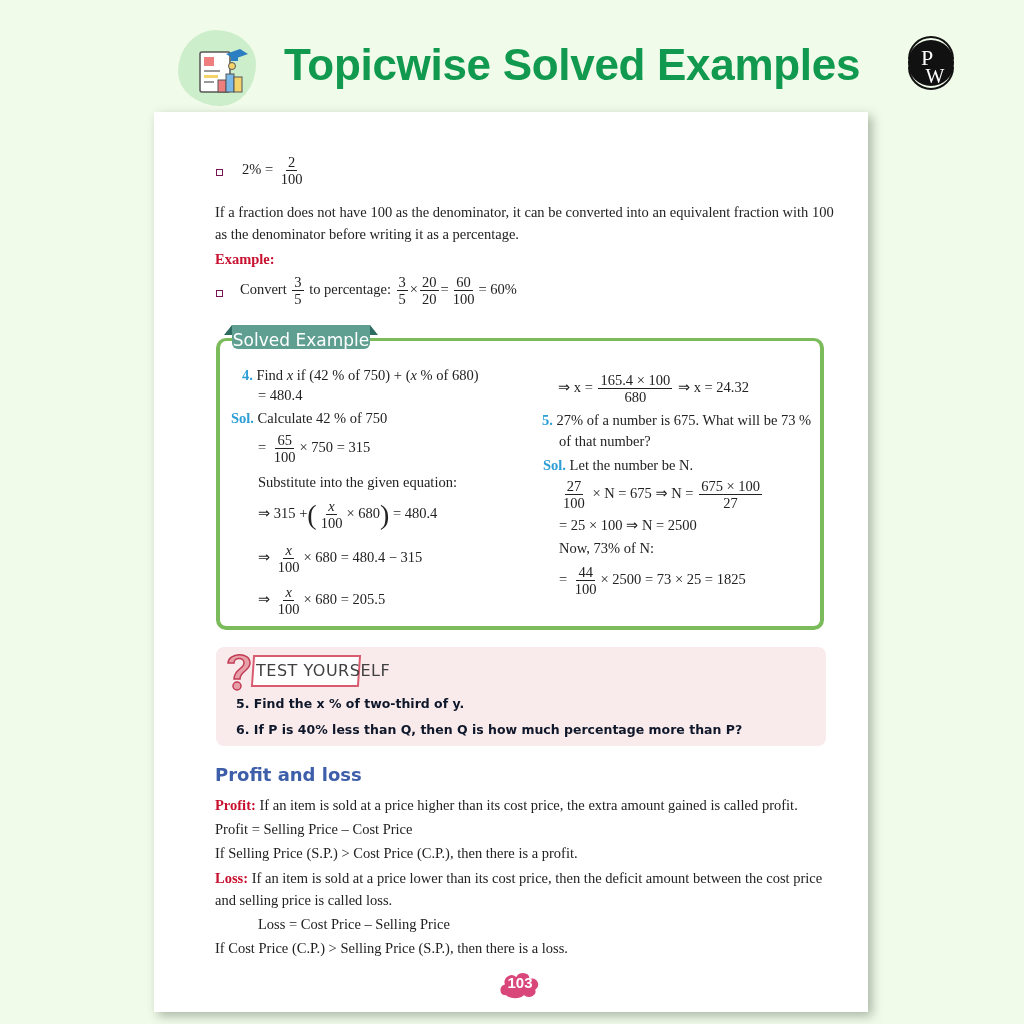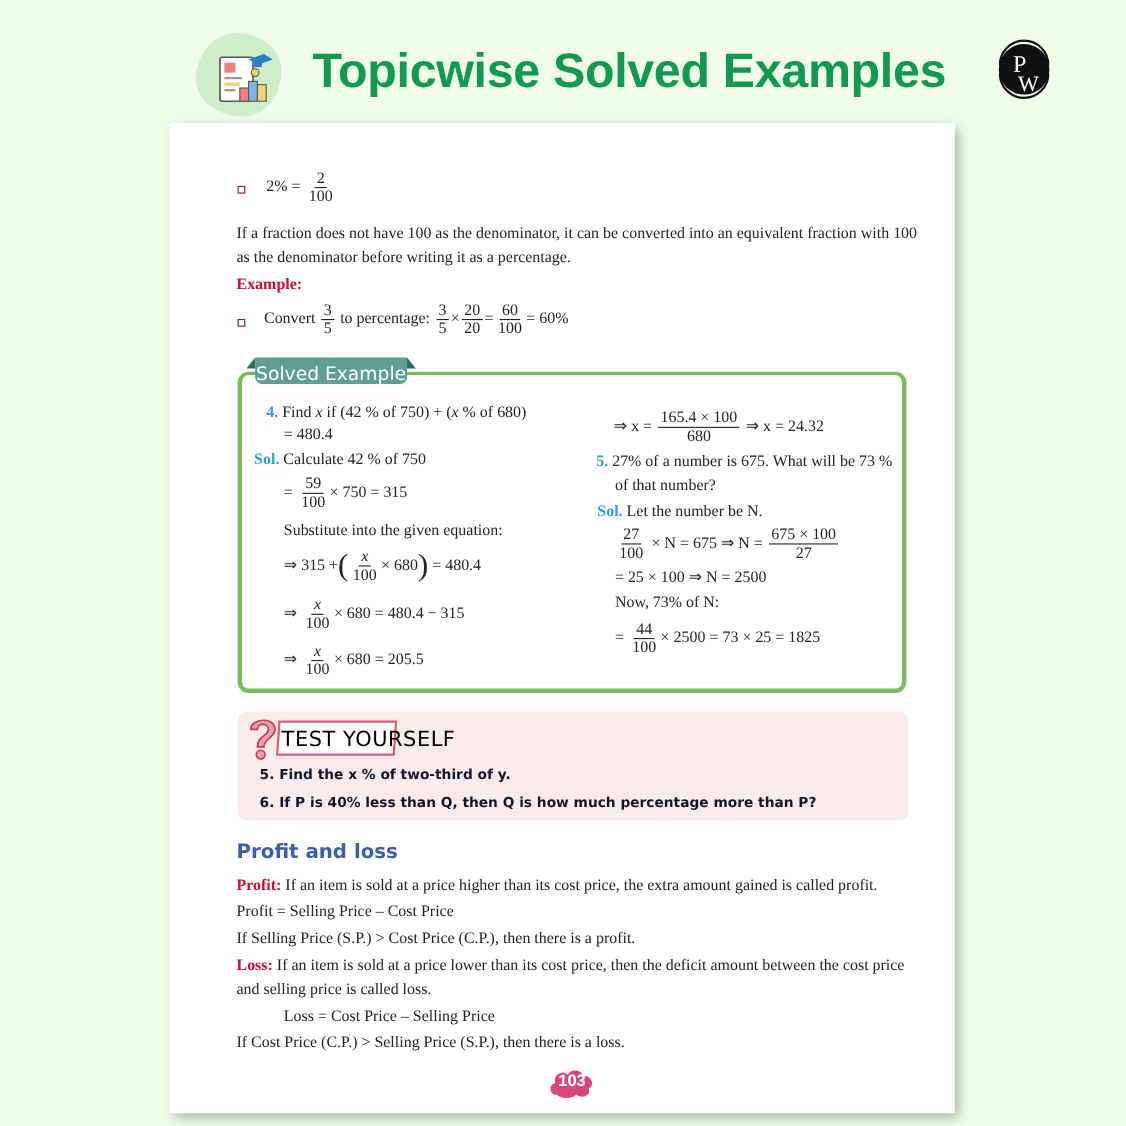--- a/index.html
+++ b/index.html
@@ -24,21 +24,21 @@
   .frac .num { padding: 0 2px; border-bottom: 1px solid #222; }
   .frac .den { padding: 0 2px; }
 
   .solved-box { position: absolute; left: 62px; top: 226px; width: 608px; height: 292px; border: 4px solid #7cbb5c; border-top-width: 3px; border-radius: 10px; }
   .solved-tab { position: absolute; left: 78px; top: 213px; width: 138px; height: 24px; background: #5e9f92; border-radius: 0 0 6px 6px; color: #fff; font-family: "DejaVu Sans", sans-serif; font-size: 17px; text-align: center; line-height: 30px; }
   .solved-tab:before { content: ""; position: absolute; left: -8px; top: 0; border-right: 8px solid #2e6b60; border-top: 10px solid transparent; }
   .solved-tab:after { content: ""; position: absolute; right: -8px; top: 0; border-left: 8px solid #2e6b60; border-top: 10px solid transparent; }
 
   .test-box { position: absolute; left: 62px; top: 535px; width: 610px; height: 99px; background: #f9ebeb; border-radius: 8px; }
   .test-badge { position: absolute; left: 36px; top: 8px; width: 108px; height: 32px; background: #fff; border: 2px solid #d95b6f; transform: skewX(-4deg); }
-  .test-badge-label { position: absolute; left: 40px; top: 14px; font-family: "DejaVu Sans", sans-serif; font-size: 19px; color: #000000; letter-spacing: 0.5px; }
+  .test-badge-label { position: absolute; left: 40px; top: 14px; font-family: "DejaVu Sans", sans-serif; font-size: 16px; color: #404040; letter-spacing: 0.5px; }
   .q-icon { position: absolute; left: 6px; top: 2px; width: 34px; height: 42px; }
   .test-q { position: absolute; left: 20px; font-family: "DejaVu Sans", sans-serif; font-weight: bold; font-size: 12.5px; color: #0f172a; white-space: nowrap; }
 
   .section-title { position: absolute; left: 61px; top: 652px; font-family: "DejaVu Sans", sans-serif; font-weight: bold; font-size: 18px; color: #3d5ea9; }
 
   .page-num { position: absolute; left: 342px; top: 856px; width: 48px; height: 32px; }
   .page-num-label { position: absolute; left: 342px; top: 862px; width: 48px; text-align: center; font-family: "Liberation Sans", sans-serif; font-weight: bold; font-size: 15px; color: #fff; }
 </style>
 </head>
 <body>
@@ -111,21 +111,21 @@
     <span>Find </span><i>x</i><span> if (42 % of 750) + (</span><i>x</i><span> % of 680)</span>
   </div>
   <div class="t" style="left:104px; top:273px;">= 480.4</div>
   <div class="t" style="left:77px; top:296px;">
     <span class="blue-num">Sol.</span>
     <span>Calculate 42 % of 750</span>
   </div>
   <div class="t" style="left:104px; top:320px;">
     <span>=</span>
     <span class="frac">
-        <span class="num">59</span>
+        <span class="num">65</span>
         <span class="den">100</span>
       </span><span>× 750 = 315</span>
   </div>
   <div class="t" style="left:104px; top:360px;">Substitute into the given equation:</div>
   <div class="t" style="left:104px; top:386px;">
     <span>⇒ 315 +</span><span style="font-size:28px; vertical-align:middle;">(</span><span class="frac">
         <span class="num"><i>x</i></span>
         <span class="den">100</span>
       </span><span>× 680</span><span style="font-size:28px; vertical-align:middle;">)</span> <span>= 480.4</span>
   </div>

